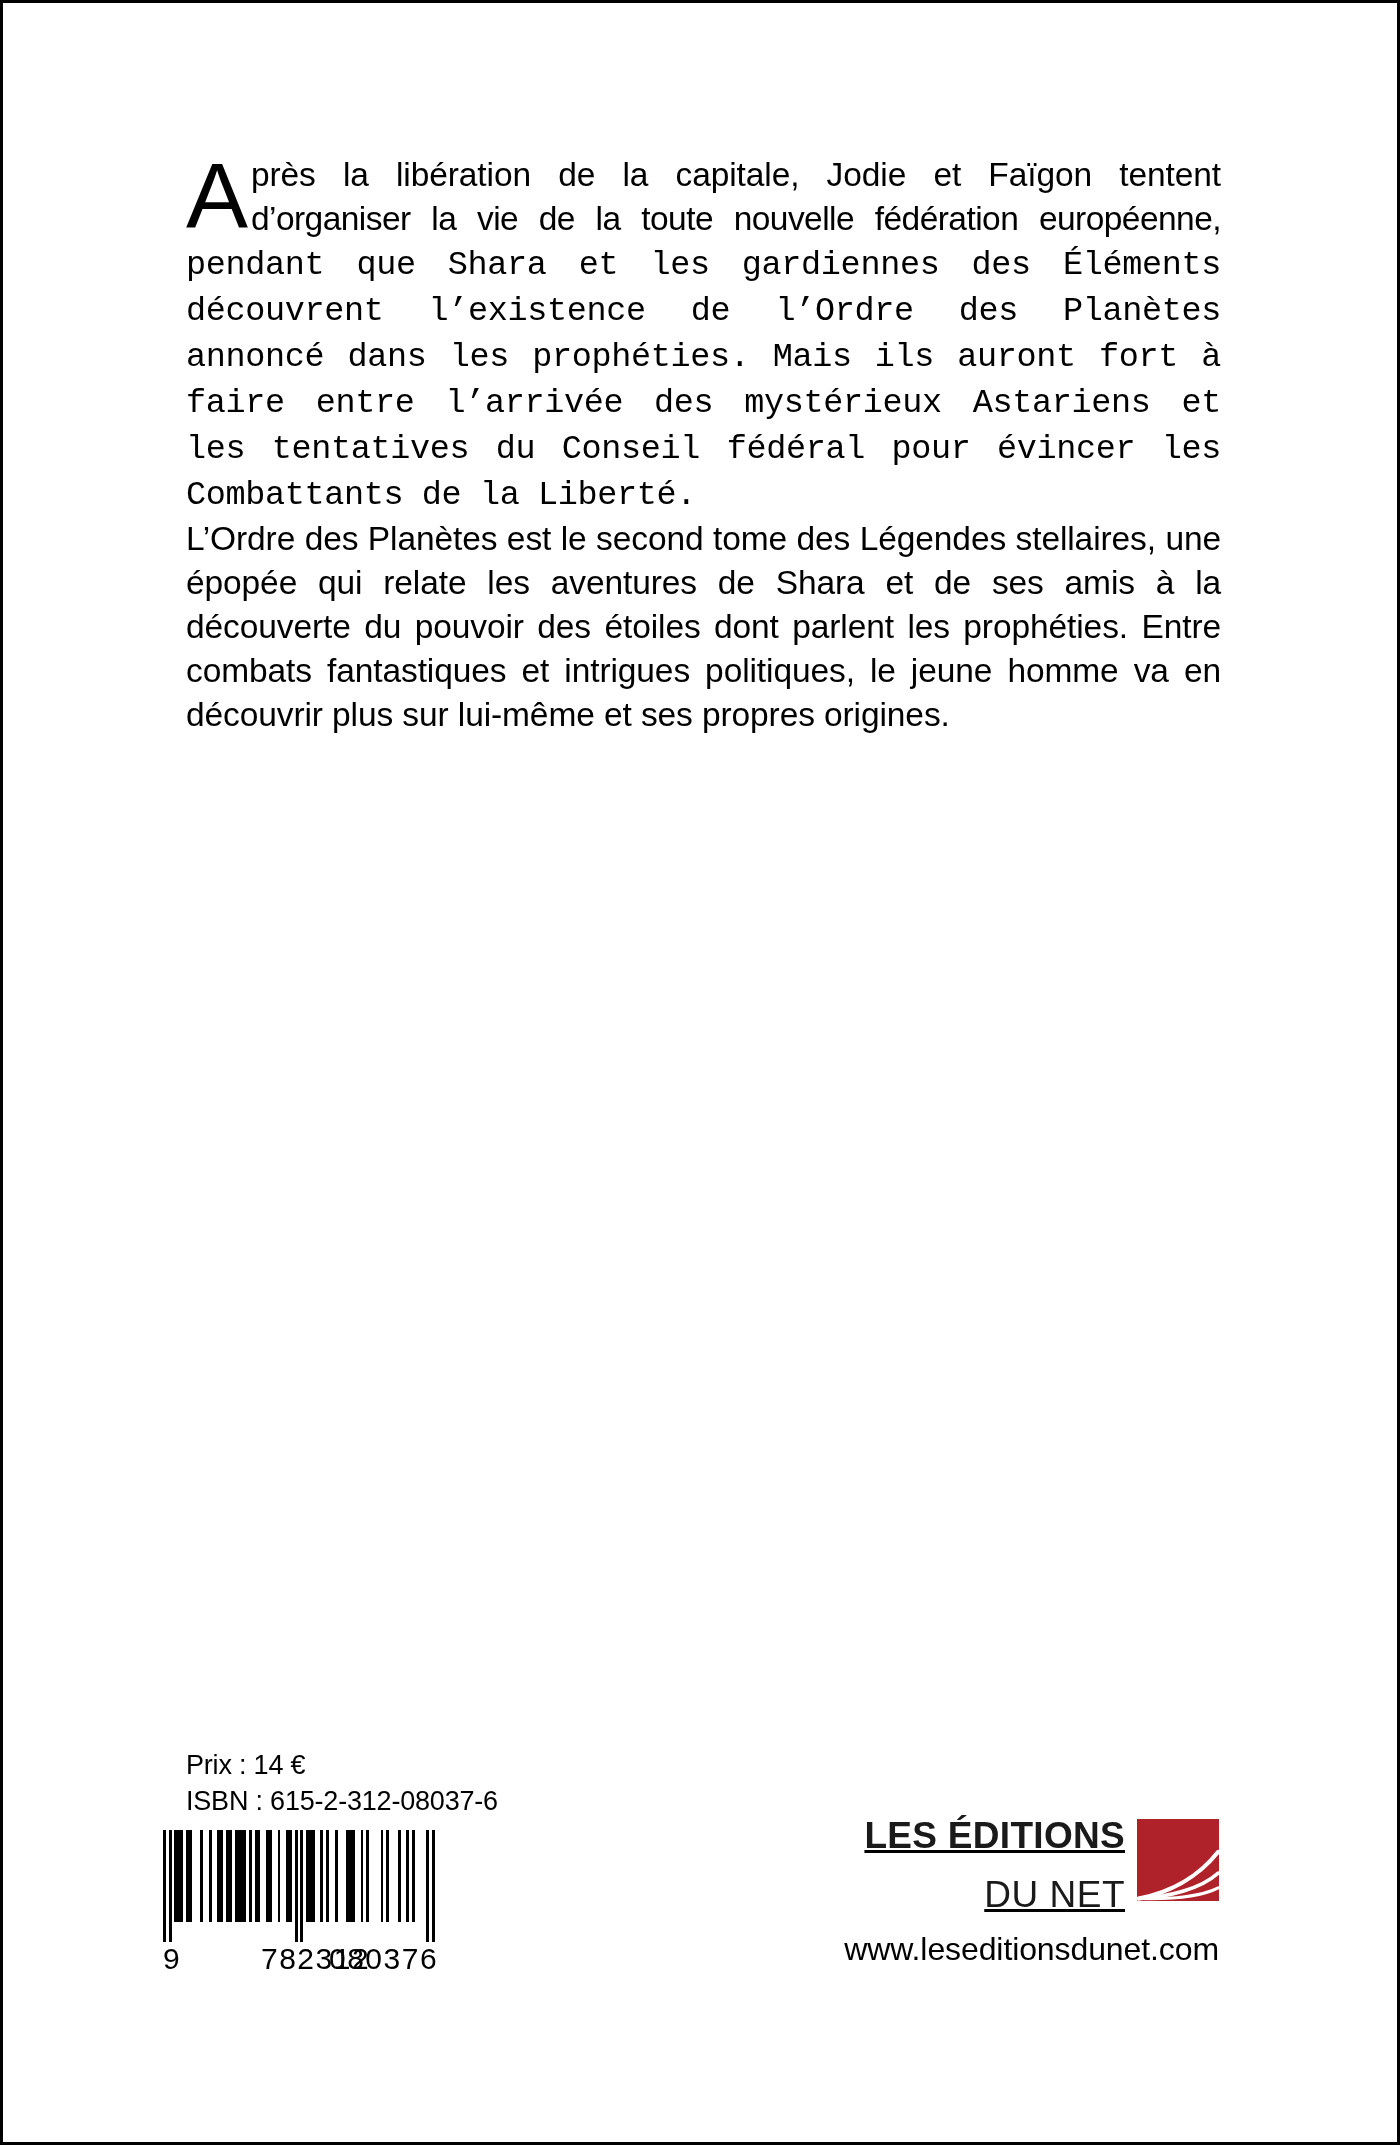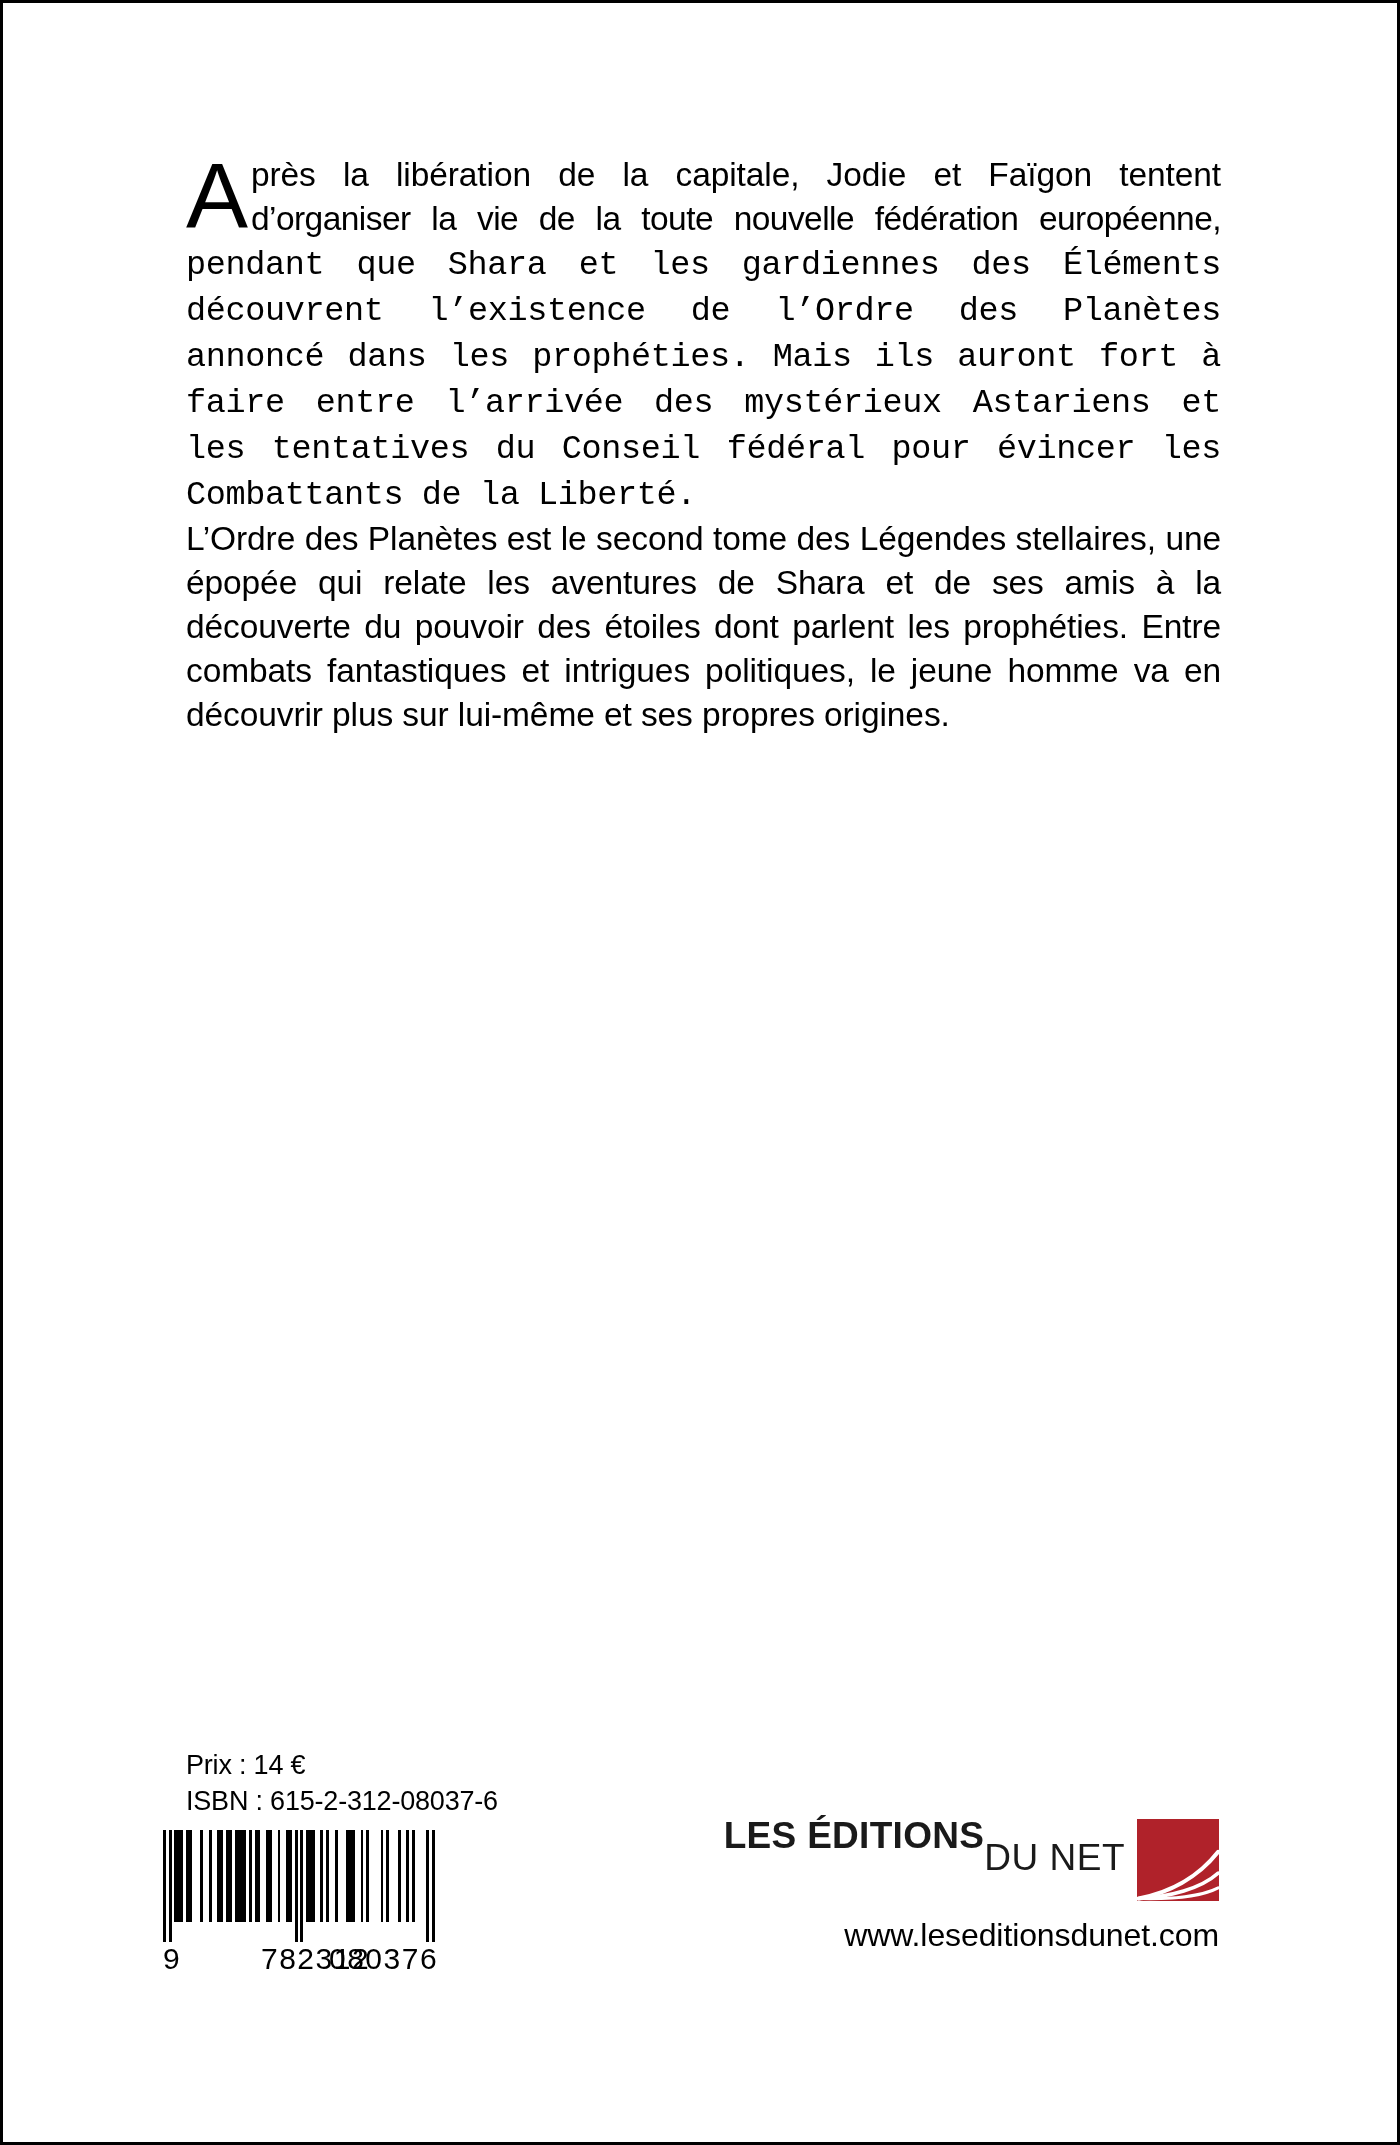--- a/index.html
+++ b/index.html
@@ -122,25 +122,26 @@
     text-align: right;
   }
   .logo-row {
     display: flex;
     align-items: stretch;
     justify-content: flex-end;
     gap: 12px;
   }
   .logo-words {
     display: flex;
-    flex-direction: row;
+    flex-direction: column;
     justify-content: center;
-    align-items: flex-start;
+    align-items: flex-end;
     line-height: 1.0;
     padding-bottom: 2px;
+    text-decoration: underline;
   }
   .logo-line1 {
     font-family: "Liberation Sans", sans-serif;
     font-weight: bold;
     font-size: 37px;
     letter-spacing: 0.3px;
     color: #1a1a1a;
     white-space: nowrap;
   }
   .logo-line2 {

